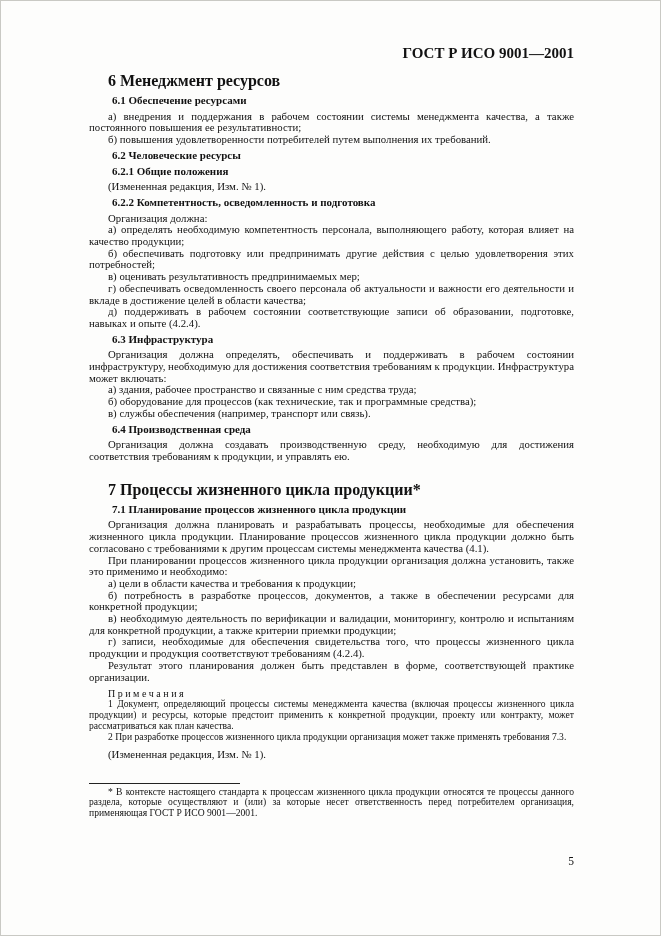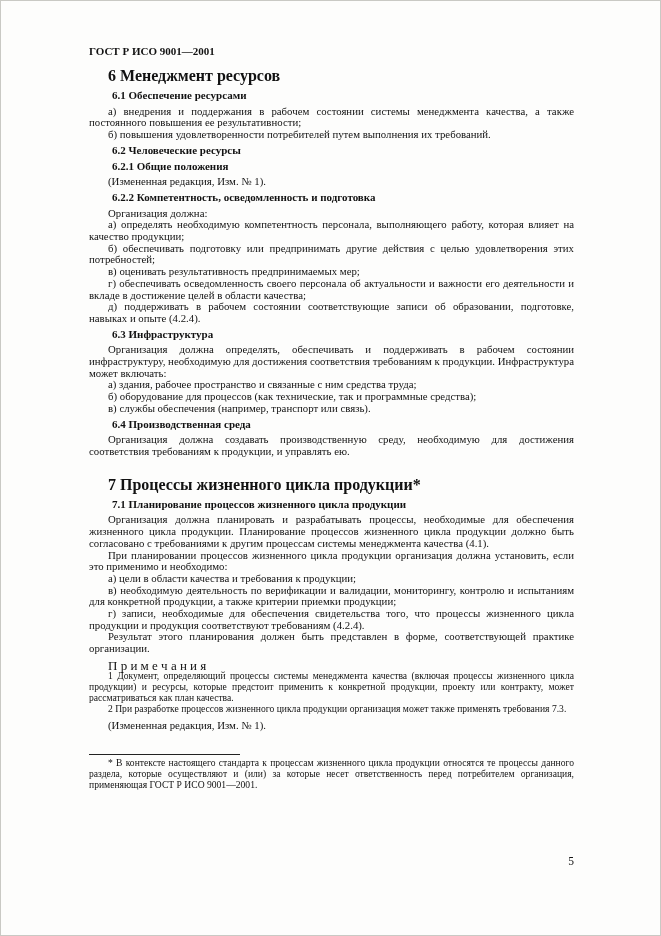--- a/index.html
+++ b/index.html
@@ -10,22 +10,23 @@
     height: 936px;
     margin: 0 auto;
     background: #fdfdfc;
     border: 1px solid #c9c9c4;
     font-family: "Liberation Serif", "DejaVu Serif", serif;
     color: #121212;
     padding: 44px 86px 0 88px;
     overflow: hidden;
   }
   .doc-ref {
+    text-align: right;
     font-weight: bold;
-    font-size: 11px;
+    font-size: 15px;
     margin: 0 0 12px 0;
   }
   .h1 {
     font-size: 16px;
     font-weight: bold;
     margin: 12px 0 7px 0;
     padding-left: 19px;
     line-height: 14px;
   }
   .h1.sec7 { margin-top: 20px; }
@@ -39,21 +40,21 @@
   p.body {
     font-size: 10.8px;
     margin: 0;
     text-indent: 19px;
     text-align: justify;
     line-height: 11.7px;
   }
   p.bold { font-weight: normal; }
   p.gap-top { margin-top: 6px; }
   .note-head {
-    font-size: 13px;
+    font-size: 10px;
     margin: 5px 0 0 0;
     text-indent: 19px;
     line-height: 11px;
   }
   p.note {
     font-size: 9.6px;
     margin: 0;
     text-indent: 19px;
     text-align: justify;
     line-height: 10.9px;
@@ -103,22 +104,23 @@
   <p class="body">б) оборудование для процессов (как технические, так и программные средства);</p>
   <p class="body">в) службы обеспечения (например, транспорт или связь).</p>
 
   <p class="h2">6.4 Производственная среда</p>
   <p class="body">Организация должна создавать производственную среду, необходимую для достижения соответствия требованиям к продукции, и управлять ею.</p>
 
   <div class="h1 sec7">7 Процессы жизненного цикла продукции*</div>
 
   <p class="h2">7.1 Планирование процессов жизненного цикла продукции</p>
   <p class="body">Организация должна планировать и разрабатывать процессы, необходимые для обеспечения жизненного цикла продукции. Планирование процессов жизненного цикла продукции должно быть согласовано с требованиями к другим процессам системы менеджмента качества (4.1).</p>
-  <p class="body">При планировании процессов жизненного цикла продукции организация должна установить, если это применимо и необходимо:</p>
+  <p class="body">При планировании процессов жизненного цикла продукции организация должна установить, также это применимо и необходимо:</p>
   <p class="body">а) цели в области качества и требования к продукции;</p>
+  <p class="body">б) потребность в разработке процессов, документов, а также в обеспечении ресурсами для конкретной продукции;</p>
   <p class="body">в) необходимую деятельность по верификации и валидации, мониторингу, контролю и испытаниям для конкретной продукции, а также критерии приемки продукции;</p>
   <p class="body">г) записи, необходимые для обеспечения свидетельства того, что процессы жизненного цикла продукции и продукция соответствуют требованиям (4.2.4).</p>
   <p class="body">Результат этого планирования должен быть представлен в форме, соответствующей практике организации.</p>
 
   <div class="note-head">П р и м е ч а н и я</div>
   <p class="note">1 Документ, определяющий процессы системы менеджмента качества (включая процессы жизненного цикла продукции) и ресурсы, которые предстоит применить к конкретной продукции, проекту или контракту, может рассматриваться как план качества.</p>
   <p class="note">2 При разработке процессов жизненного цикла продукции организация может также применять требования 7.3.</p>
   <p class="body bold gap-top">(Измененная редакция, Изм. № 1).</p>
 
   <div class="footnote-block">

